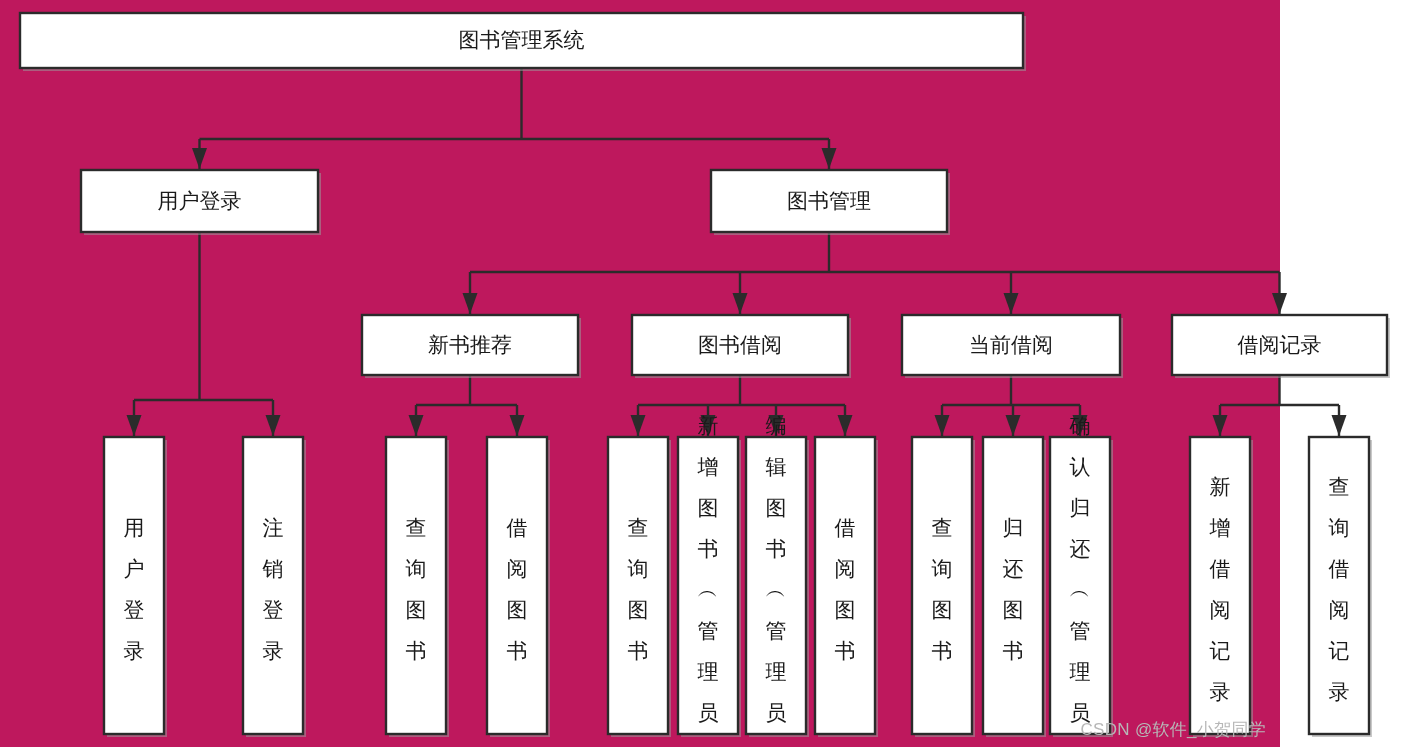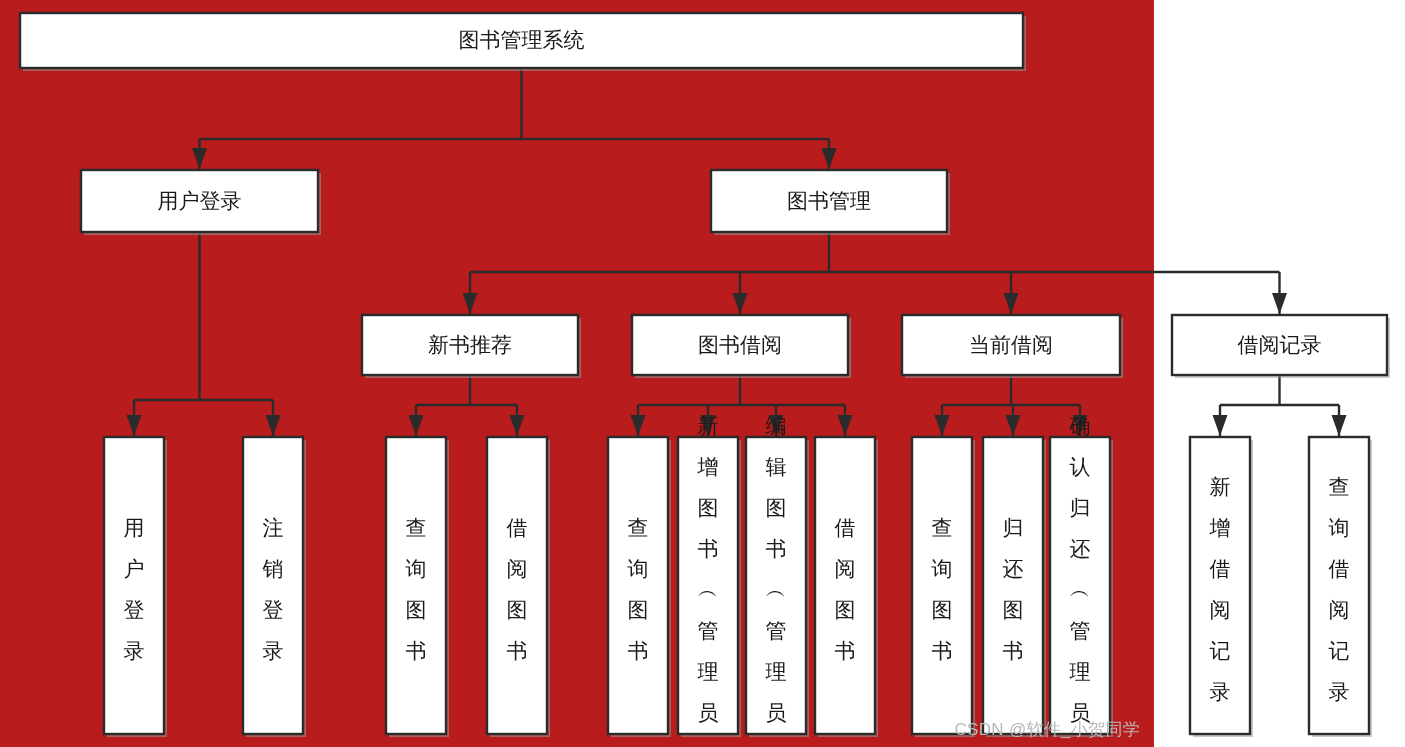--- a/index.html
+++ b/index.html
@@ -9,23 +9,23 @@
     background: #ffffff;
   }
   body {
     width: 1405px;
     height: 747px;
     font-family: "Liberation Sans", "DejaVu Sans", sans-serif;
     overflow: hidden;
   }
   #diagram-root {
     position: relative;
-    width: 1154px;
+    width: 1280px;
     height: 747px;
-    background: #b91c1c;
+    background: #be185d;
   }
   svg#flow-svg {
     position: absolute;
     left: 0;
     top: 0;
     width: 1405px;
     height: 747px;
     display: block;
   }
   .node-box {

